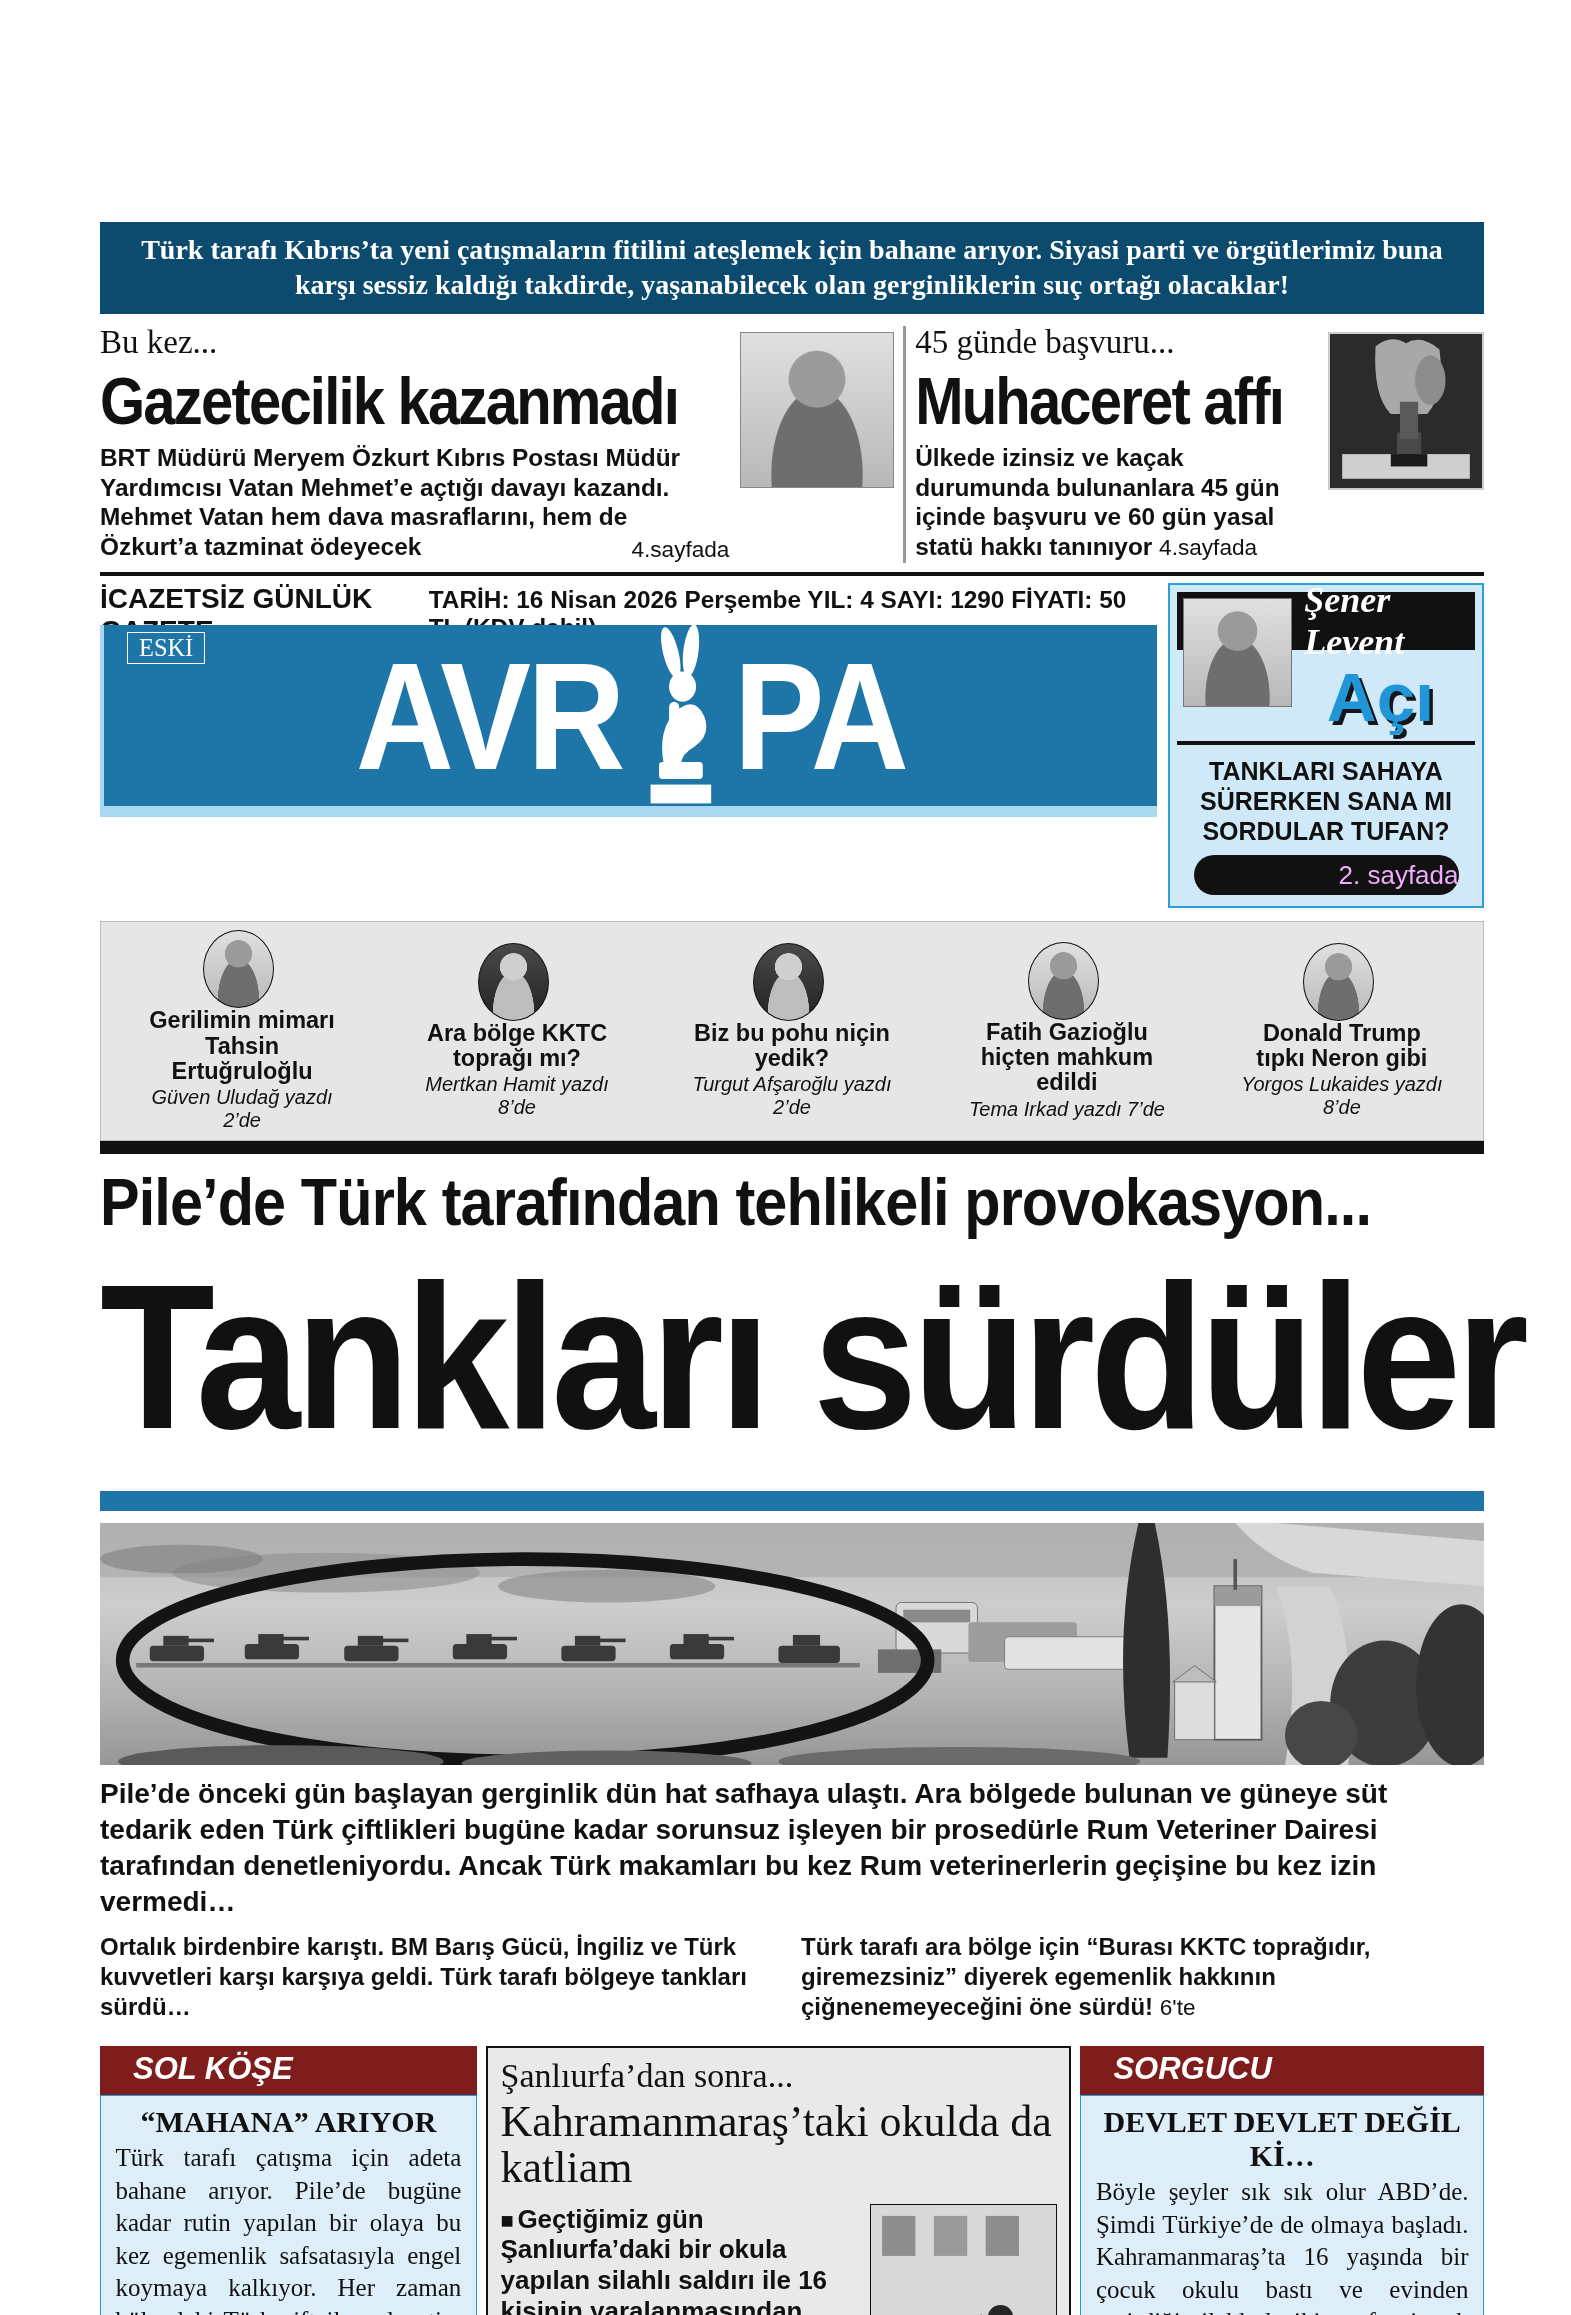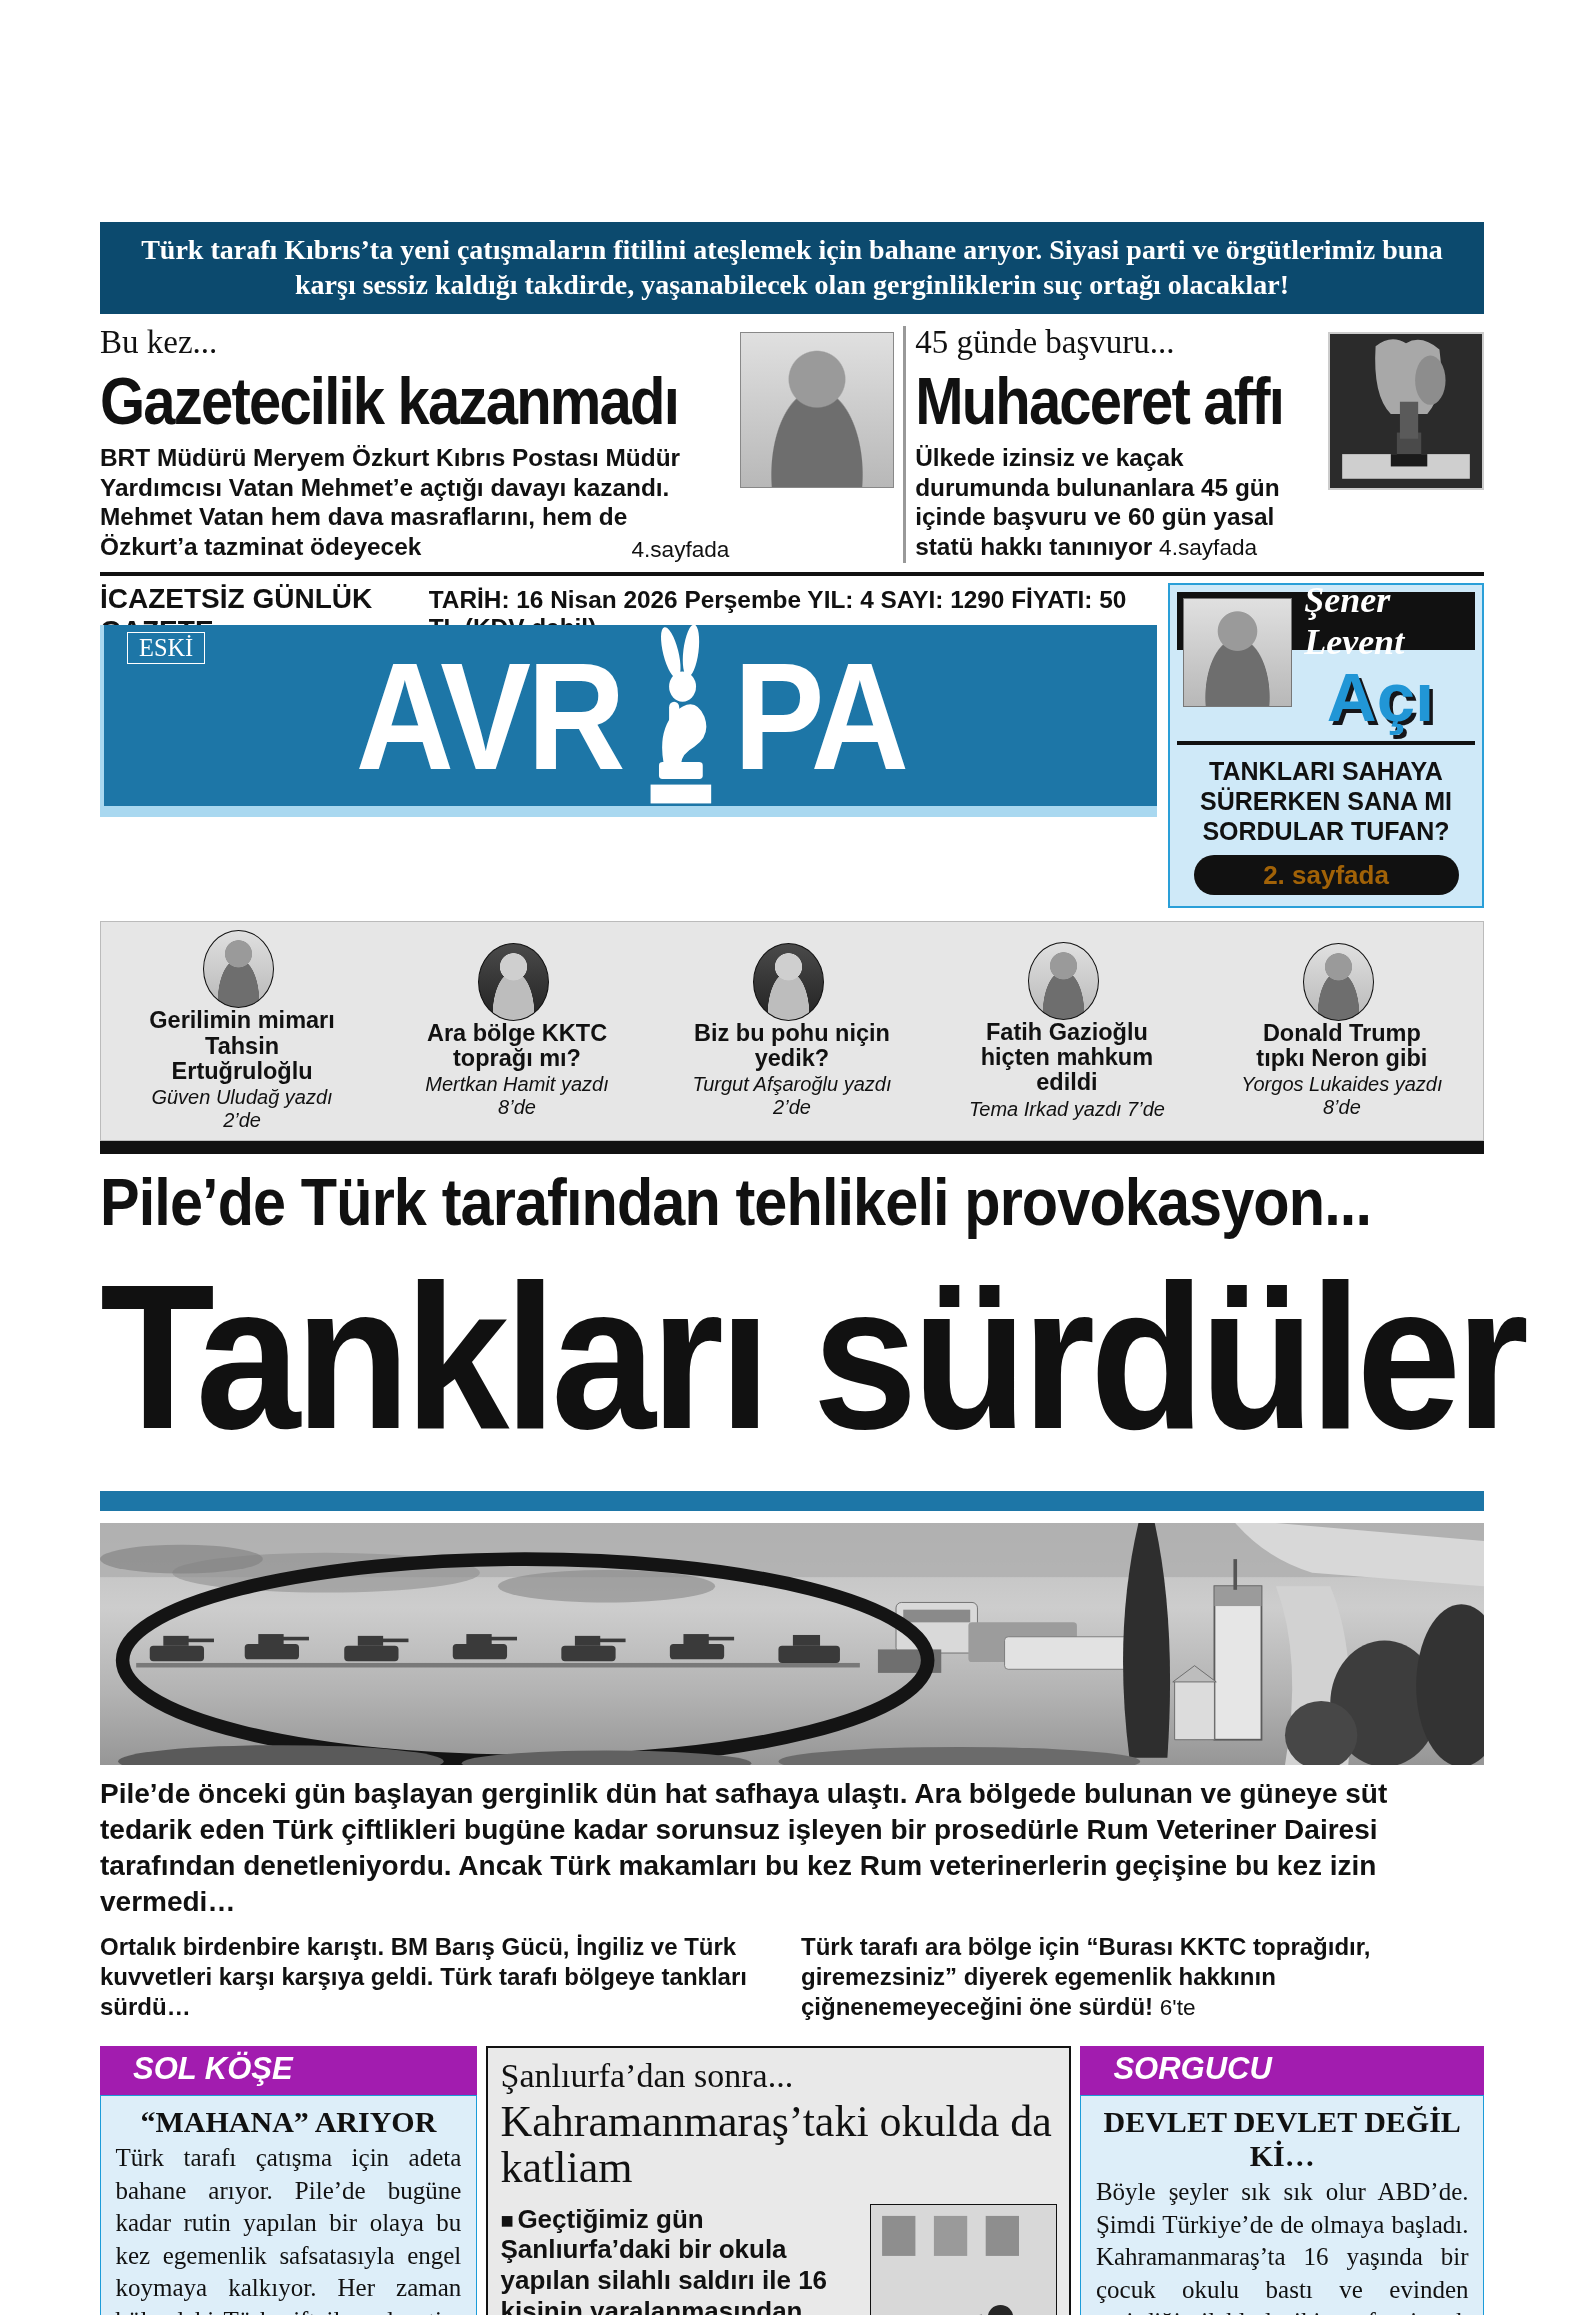--- a/index.html
+++ b/index.html
@@ -50,21 +50,21 @@
   .statue{width:101px;height:174px;margin:0 5.4px;position:relative;top:3.6px;}
   .sener-box{flex:1;margin-left:11px;background:#cfe9f8;border:2.7px solid #2a9fd8;position:relative;}
   .sener-bar{background:#111;height:58px;margin:7.2px 7.2px 0;display:flex;align-items:center;font-style:italic;}
   .sener-name{color:#fff;font-family:"Liberation Serif",serif;font-weight:bold;font-size:36px;
     margin-left:127px;}
   .sener-photo{position:absolute;left:12.7px;top:12.7px;width:107px;height:107px;border:1.8px solid #777;}
   .sener-aci{color:#2196d6;font-weight:800;font-size:69px;line-height:1;text-align:center;
     margin:12.7px 0 9px 109px;text-shadow:3.6px 3.6px 0 #16161a;}
   .sener-div{height:4.5px;background:#111;margin:0 7.2px;}
   .sener-headline{font-weight:800;font-size:25px;text-align:center;line-height:1.2;margin:11px 3.6px 9px;}
-  .sener-pill{background:#111;color:#a16207;font-weight:700;font-size:26px;text-align:center;
+  .sener-pill{background:#111;color:#f0abfc;font-weight:400;font-size:26px;text-align:right;
     border-radius:23.5px;margin:0 23.5px 11px;padding:4.5px 0;}
 
   
   .col-strip{margin-top:12.7px;background:#e6e6e6;border:0.9px solid #bbb;display:flex;
     align-items:center;padding:8.1px 3.6px;}
   .col-item{display:flex;align-items:center;width:20%;justify-content:center;flex-direction:column;}
   .col-photo{width:69px;height:76px;border:1.8px solid #111;border-radius:50%;flex:none;margin-right:7.2px;}
   .col-txt{text-align:center;max-width:204px;}
   .col-title{font-weight:800;font-size:23.5px;line-height:1.08;}
   .col-by{font-style:italic;font-size:20px;margin-top:1.8px;}
@@ -80,21 +80,21 @@
   .main-caption{margin-top:11px;font-weight:800;font-size:28px;line-height:1.28;}
   .para-row{display:flex;margin-top:12.7px;gap:12px;}
   .para{font-weight:bold;font-size:24px;line-height:1.25;}
   .para-l{width:669px;margin-right:20px;}
   .para-r{flex:1;}
 
   
   .cols-row{display:flex;margin-top:23.5px;align-items:stretch;}
   .blue-col{width:380px;display:flex;flex-direction:column;}
   .blue-col.right{width:407px;}
-  .blue-head{background:#a21caf;color:#fff;font-weight:800;font-style:italic;font-size:31px;
+  .blue-head{background:#7f1d1d;color:#fff;font-weight:800;font-style:italic;font-size:31px;
     padding:5.4px 0 7.2px 33px;}
   .blue-body{border:1.8px solid #1c9cd9;background:#ddeef9;flex:1;position:relative;
     font-family:"Liberation Serif",serif;padding:9px 14.5px 47px;}
   .blue-title{font-weight:bold;font-size:30px;text-align:center;margin-bottom:3.6px;}
   .blue-text{font-size:25px;line-height:1.3;text-align:justify;}
   .mid-col{width:561px;margin:0 9px;border:2.7px solid #111;background:#e9e9e9;padding:9px 12.7px;}
   .mid-kicker{font-family:"Liberation Serif",serif;font-size:34px;}
   .mid-headline{font-family:"Liberation Serif",serif;font-size:44px;line-height:1.05;margin:3.6px 0 12.7px;}
   .mid-flex{display:flex;}
   .mid-text{flex:1;font-weight:bold;font-size:26px;line-height:1.18;padding-right:11px;}

